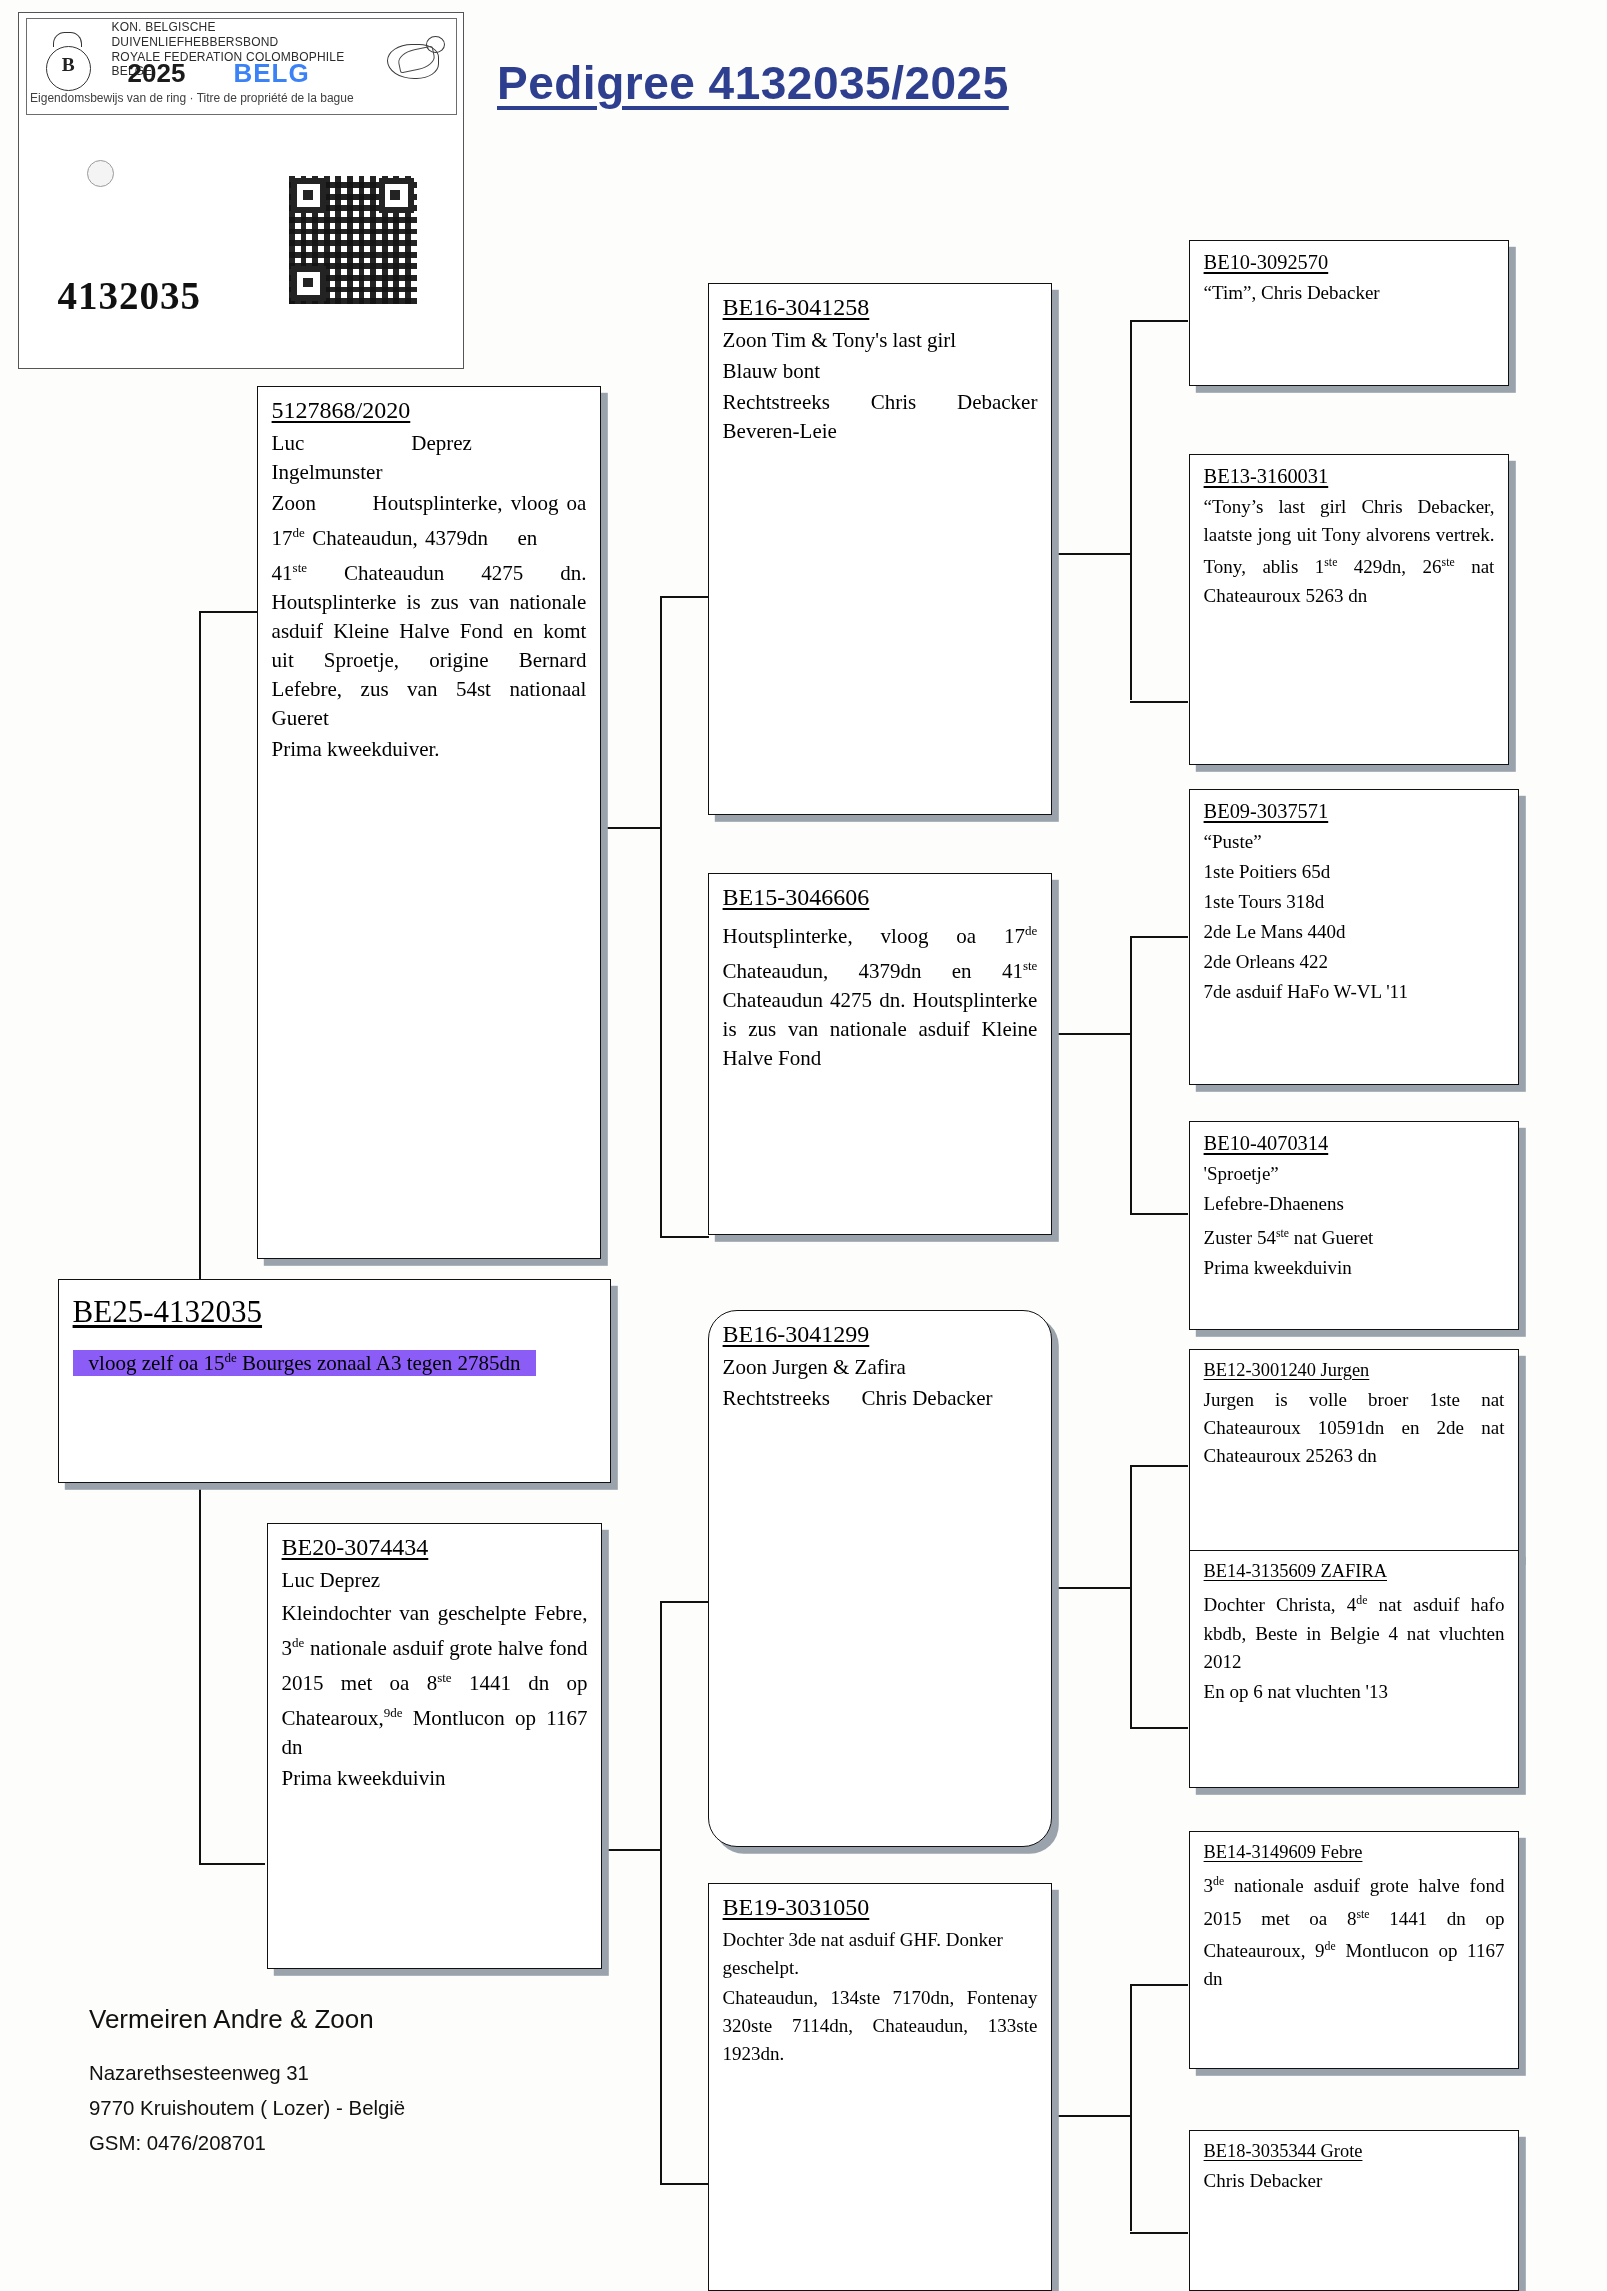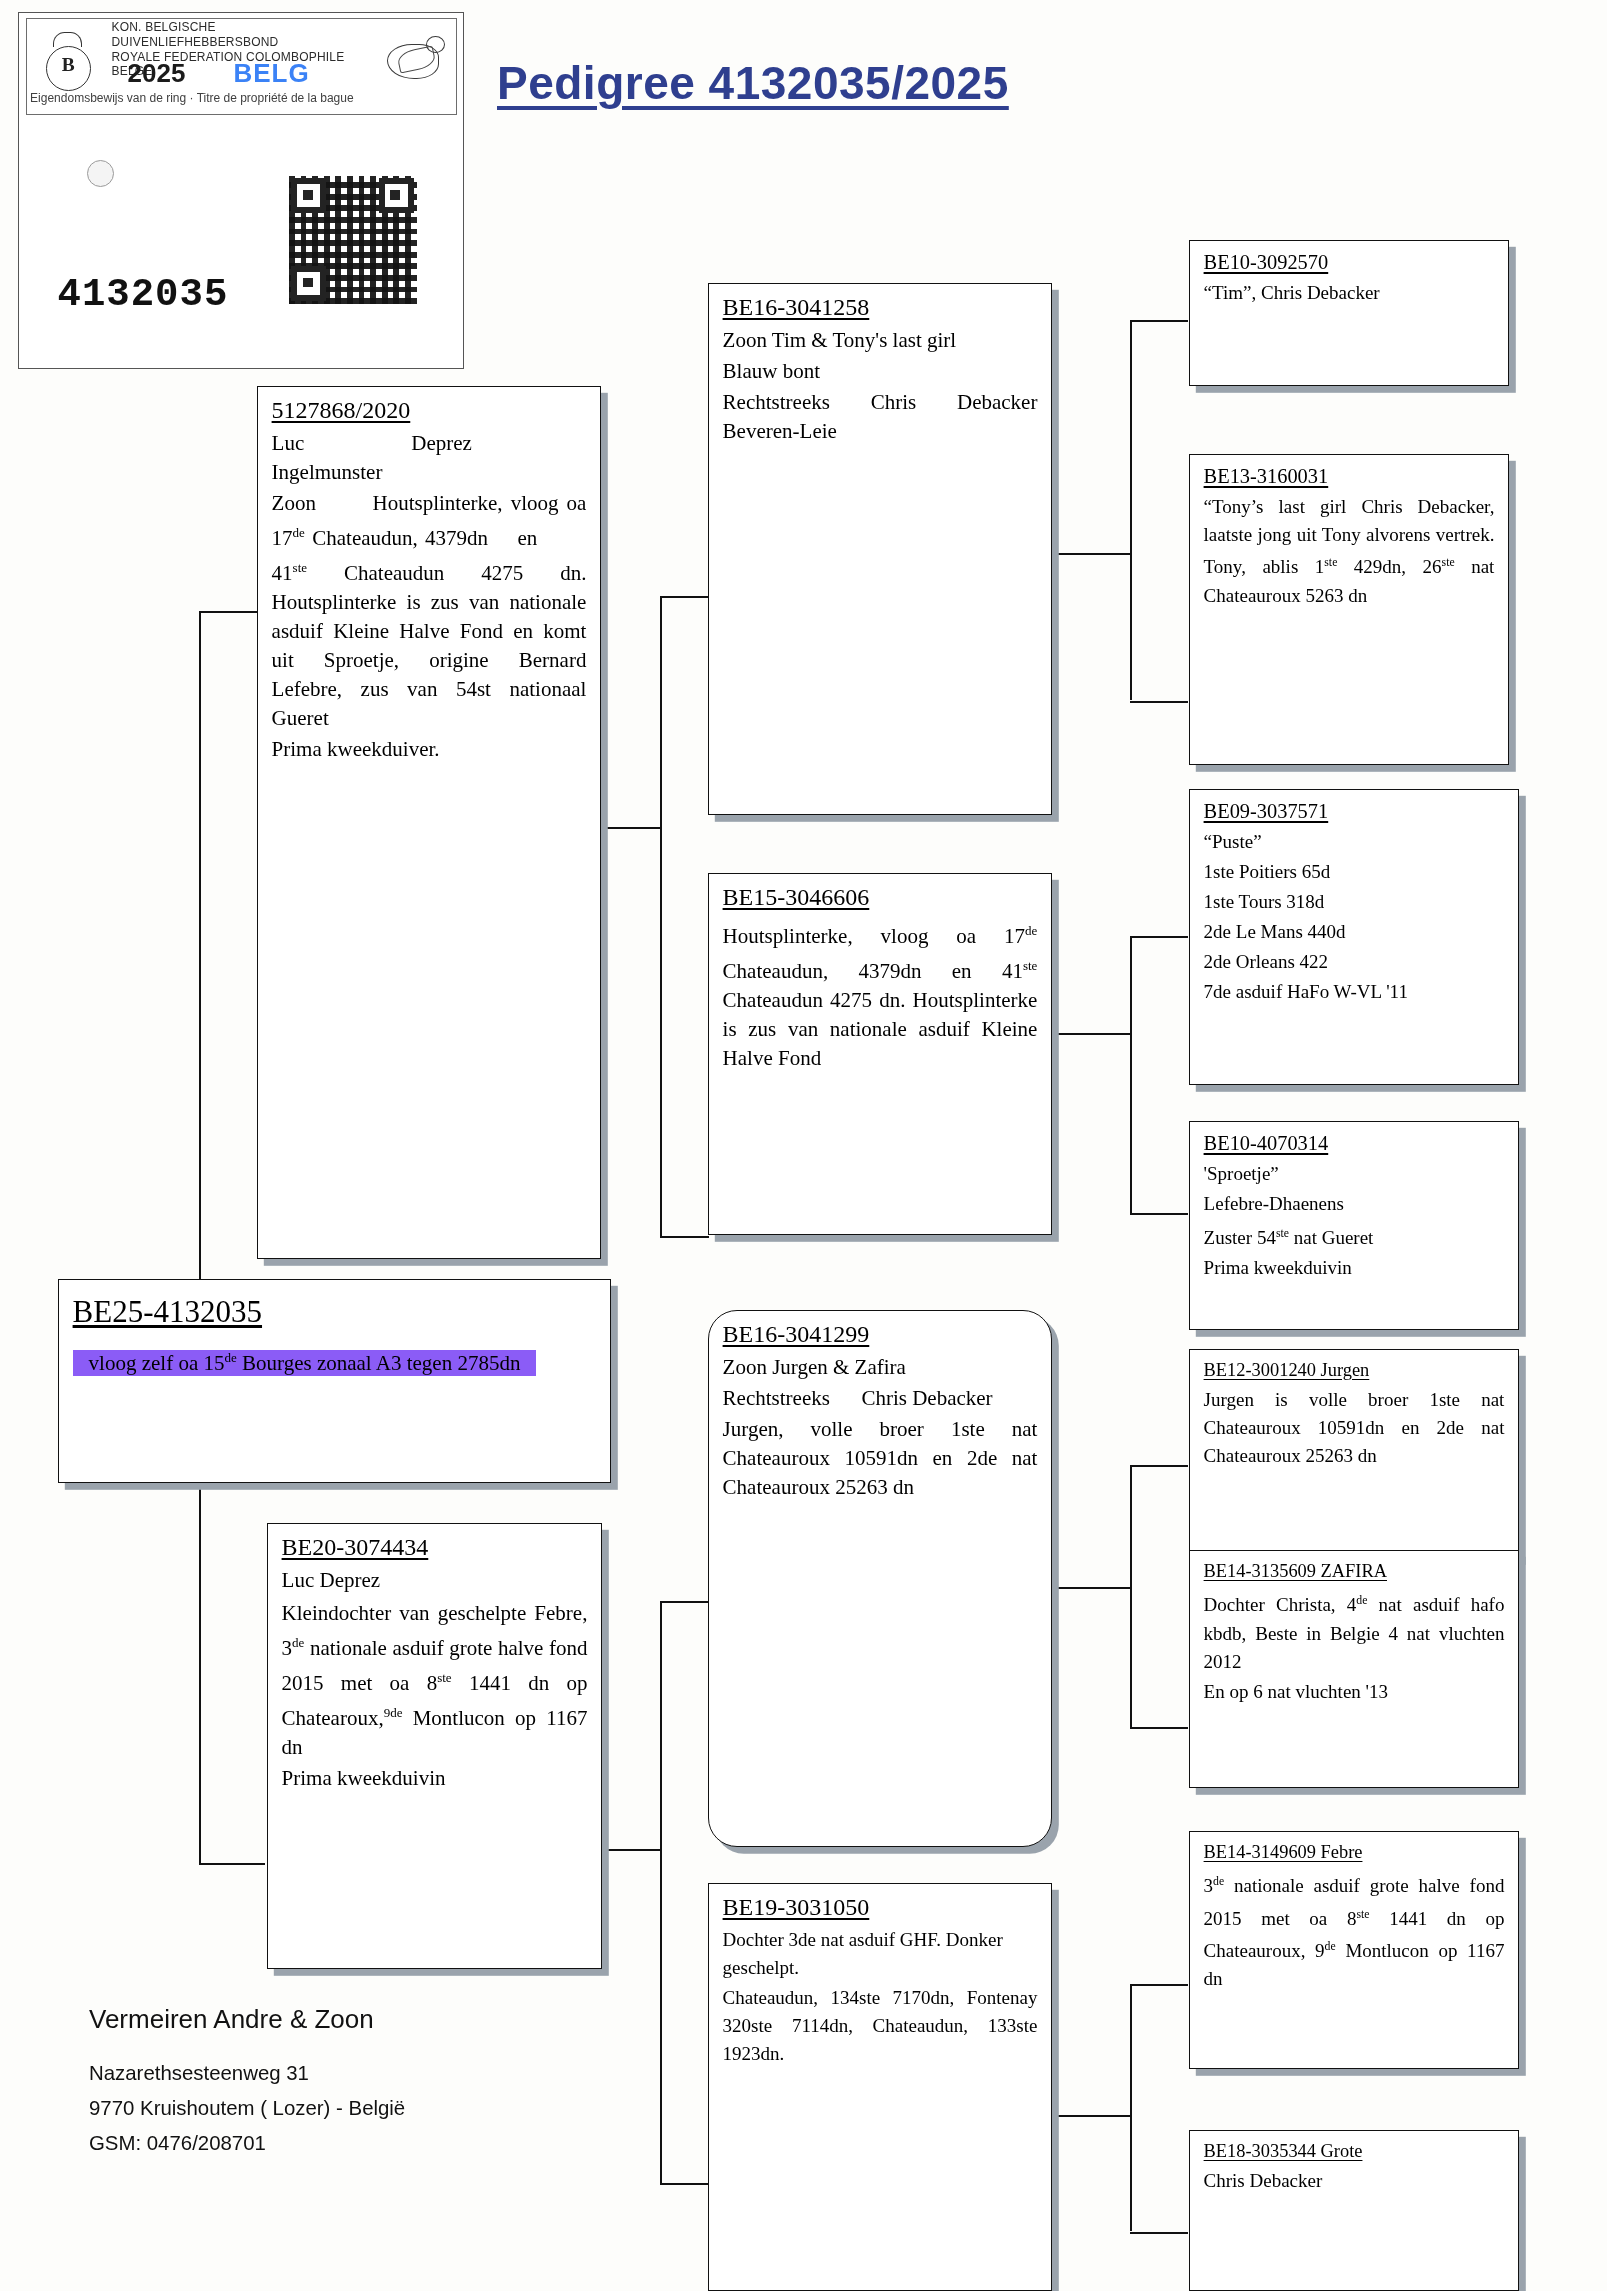--- a/index.html
+++ b/index.html
@@ -136,21 +136,21 @@
     position: absolute;
     left: 68px; top: 147px;
     width: 25px; height: 25px;
     border: 1.5px solid #9a9a9a;
     border-radius: 50%;
     background: #f4f4f4;
   }
   .ring-number {
     position: absolute;
     left: 39px; top: 260px;
-    font-family: Liberation Mono, monospace;
+    font-family: Liberation Serif, serif;
     font-weight: bold;
     font-size: 39px;
     letter-spacing: 1px;
     color: #111;
   }
   .qr {
     position: absolute;
     left: 270px; top: 163px;
     width: 128px; height: 128px;
     background:
@@ -396,21 +396,20 @@
     <span class="ref">BE15-3046606</span>
     <p>
       Houtsplinterke, vloog oa 17<sup>de</sup> Chateaudun, 4379dn en 41<sup>ste</sup> Chateaudun 4275 dn. Houtsplinterke is zus van nationale asduif Kleine Halve Fond
     </p>
   </div>
 
   <div class="box" style="left:708px; top:1310px; width:344px; height:537px;border-radius:29px;">
     <span class="ref">BE16-3041299</span>
     <p class="nojust">Zoon Jurgen &amp; Zafira</p>
     <p class="nojust">Rechtstreeks&nbsp;&nbsp;&nbsp;&nbsp;&nbsp;&nbsp;Chris Debacker</p>
-    <p>Jurgen, volle broer 1ste nat Chateauroux 10591dn en 2de nat Chateauroux 25263 dn</p>
   </div>
 
   <div class="box" style="left:708px; top:1883px; width:344px; height:408px;">
     <span class="ref">BE19-3031050</span>
     <p class="sm nojust">Dochter 3de nat asduif GHF. Donker geschelpt.</p>
     <p class="sm">Chateaudun, 134ste 7170dn, Fontenay 320ste 7114dn, Chateaudun, 133ste 1923dn.</p>
   </div>
 
   <div class="box" style="left:1189px; top:240px; width:320px; height:146px;">
     <span class="ref small">BE10-3092570</span>

